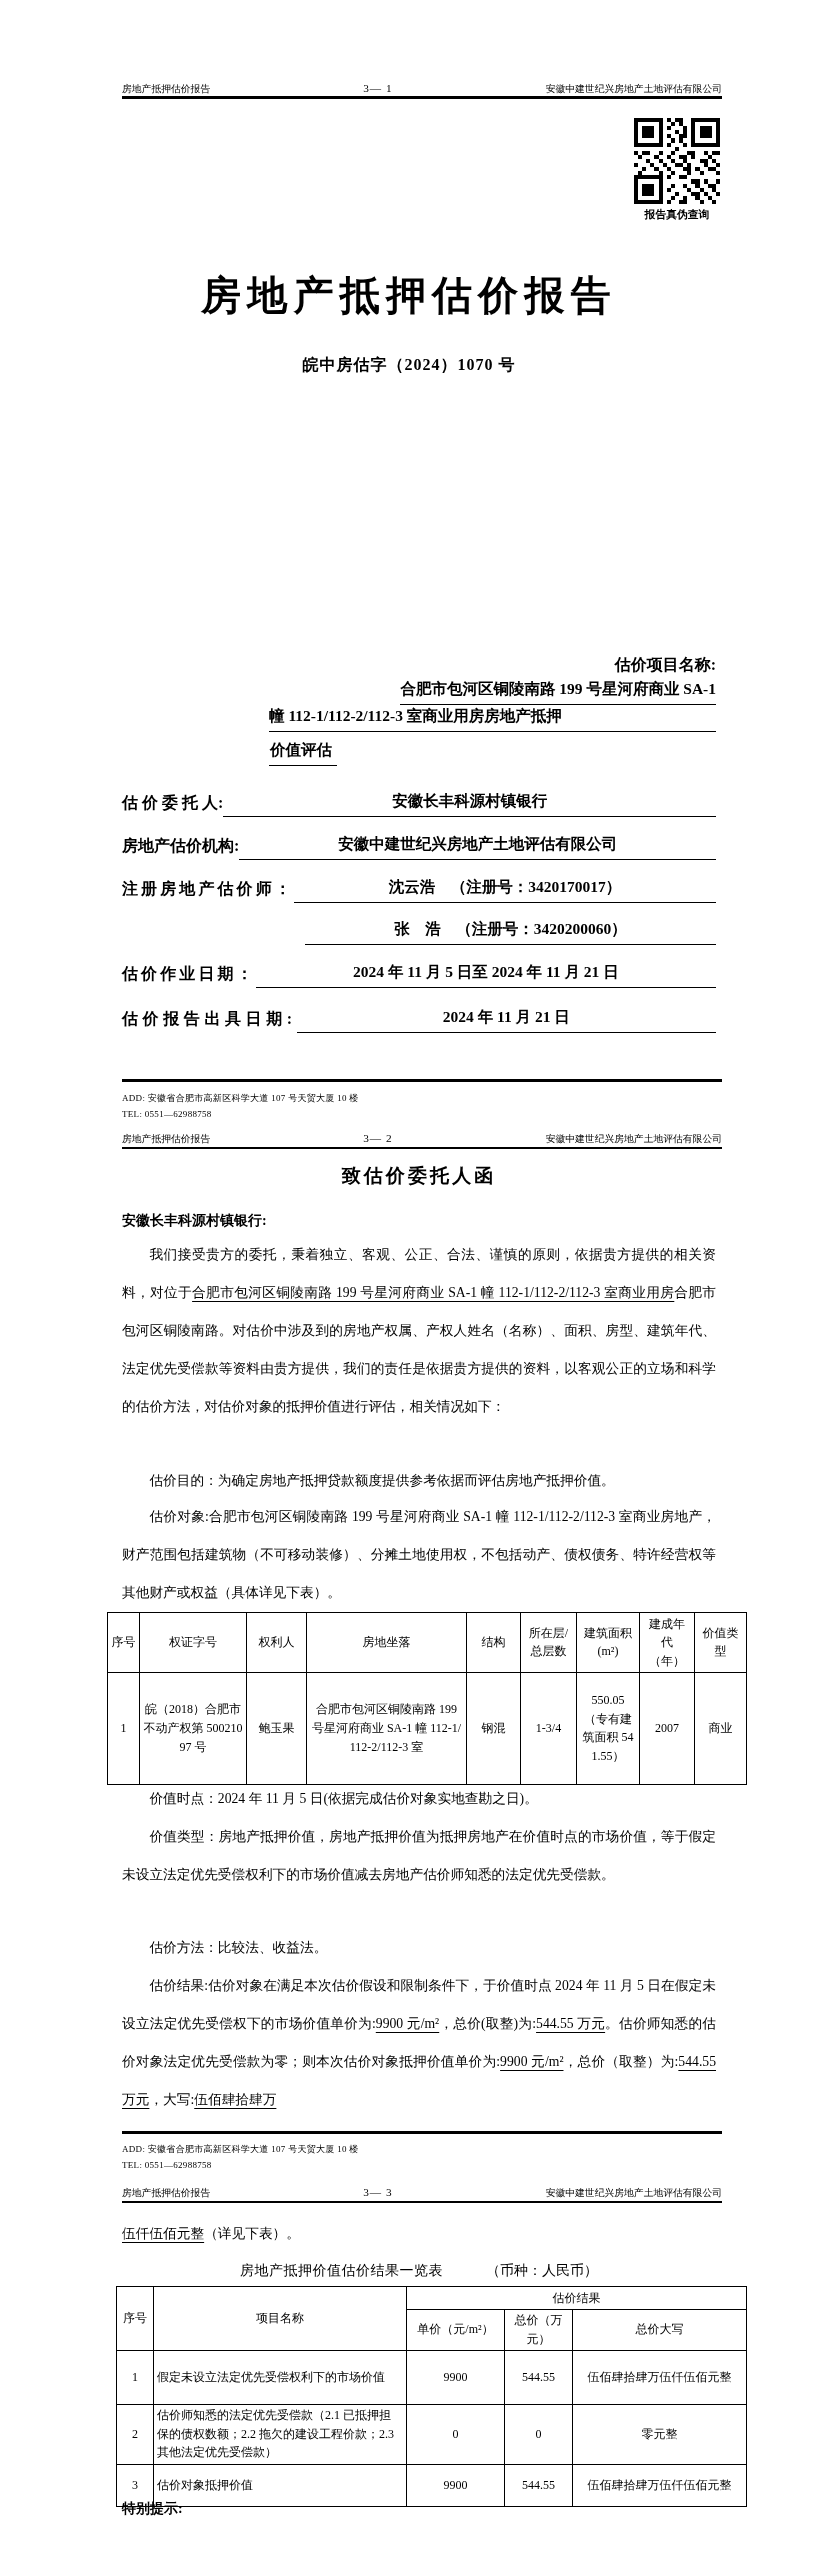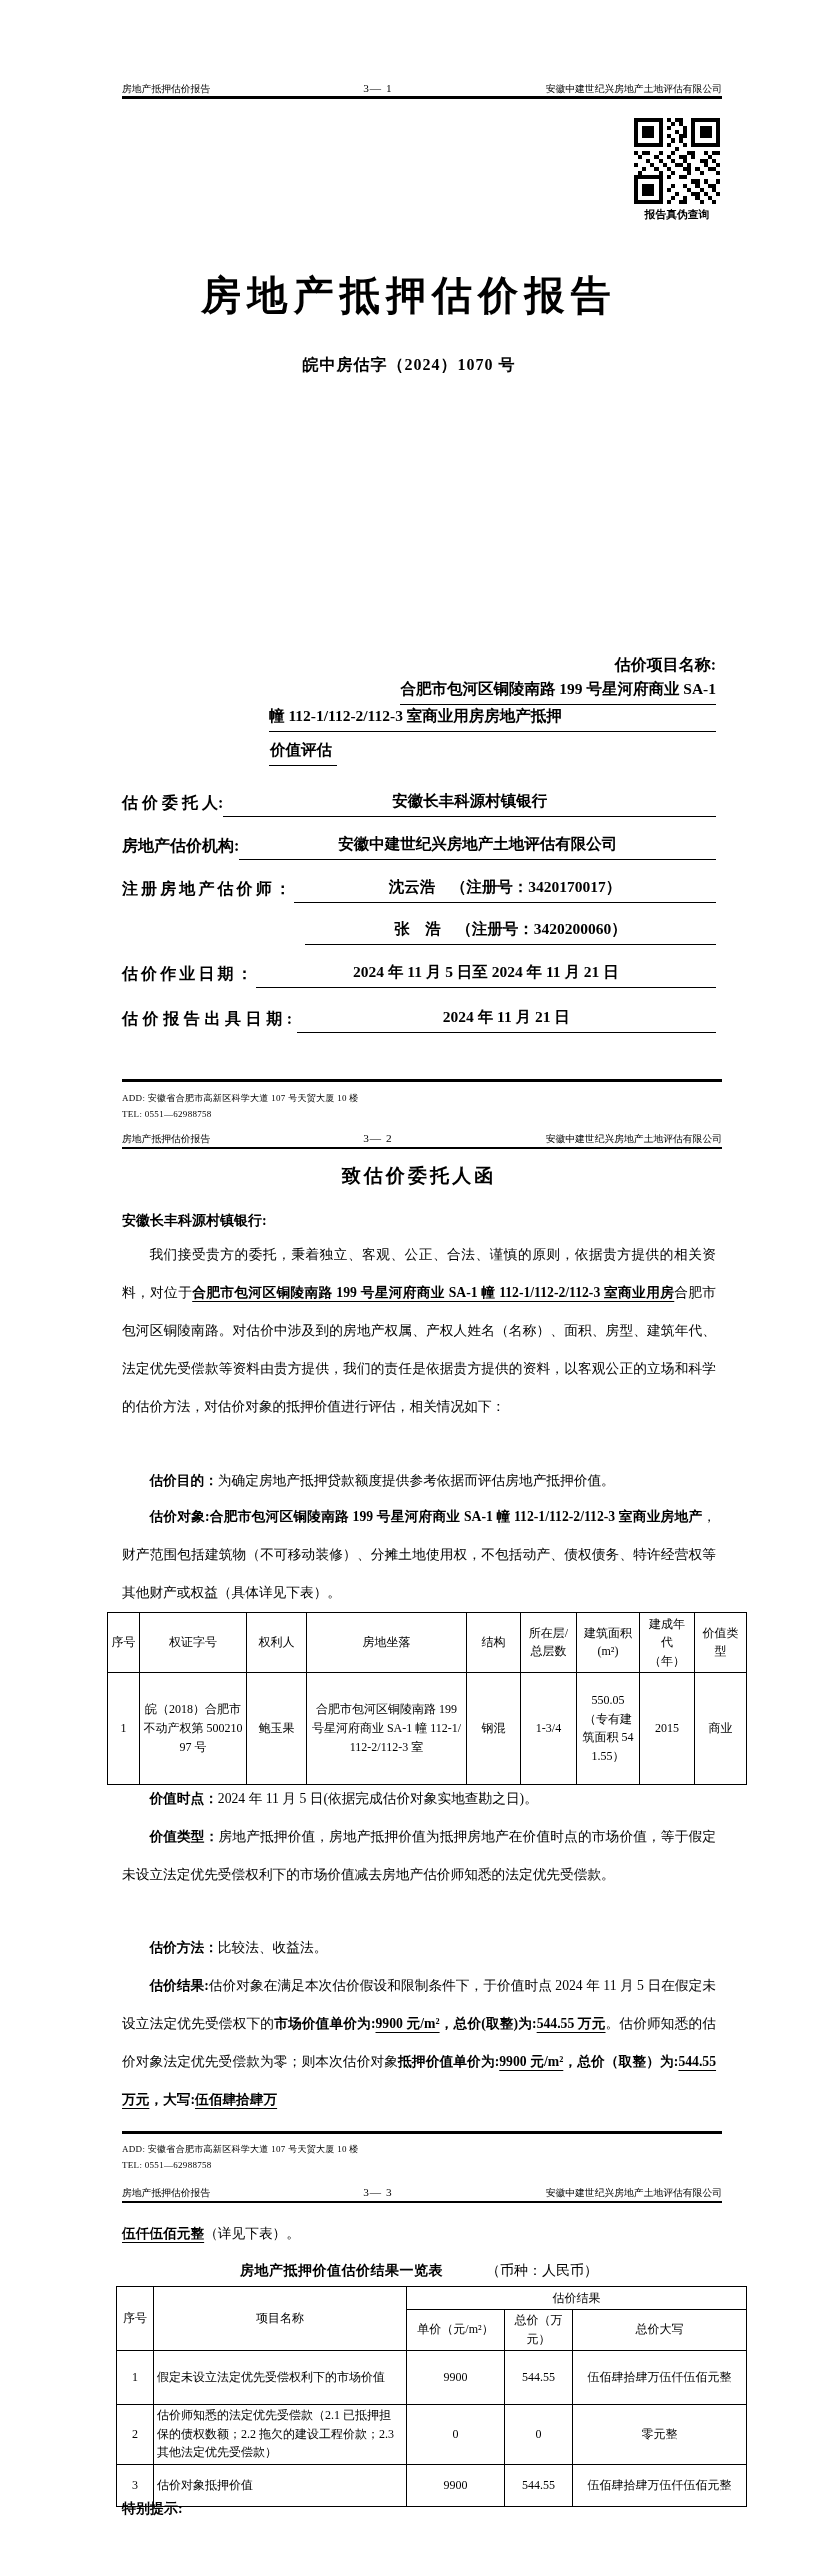--- a/index.html
+++ b/index.html
@@ -25,21 +25,21 @@
   .fieldrow{left:122px;width:594px;display:flex;align-items:flex-end;font-weight:bold;}
   .fieldrow .lbl{font-size:16px;white-space:nowrap;padding-bottom:3.1px;}
   .fieldrow .val{flex:1;border-bottom:1.5px solid #000;text-align:center;font-size:15.5px;padding-bottom:4.1px;}
   .lsp6{letter-spacing:3.1px;} .lsp9{letter-spacing:4.6px;}
   .val.left{text-align:left;font-family:Liberation Serif, serif;}
   .spacer{width:183px;}
   .ulineshort{display:inline-block;border-bottom:1.5px solid #000;padding:0 5.2px 4.1px 1px;font-size:15.5px;font-weight:bold;}
   
   .body-p{left:122px;width:594px;font-size:13.7px;line-height:38px;text-align:justify;}
   .ind{text-indent:2em;}
-  .b{font-weight:bold;}
+  .b{font-weight:normal;}
   .u{text-decoration:underline;text-underline-offset:4.1px;text-decoration-thickness:1px;}
   .letter-title{left:122px;width:594px;text-align:center;font-size:19px;font-weight:bold;letter-spacing:3.1px;}
   .salutation{left:122px;font-size:14px;font-weight:bold;}
   
   table{border-collapse:collapse;table-layout:fixed;}
   .t1,.t2{border:1.5px solid #000;}
   .t1 td,.t2 td{border:1px solid #000;font-size:12px;text-align:center;vertical-align:middle;padding:1.5px 3.1px;line-height:1.55;word-break:break-all;}
   .t2 td.left{text-align:left;}
   .t2-title{left:122px;width:594px;text-align:center;font-size:14px;}
   .t2-title .b{letter-spacing:0.5px;}
@@ -175,21 +175,21 @@
       <td>价值类型</td>
     </tr>
     <tr style="height:112px">
       <td>1</td>
       <td>皖（2018）合肥市不动产权第 50021097 号</td>
       <td>鲍玉果</td>
       <td>合肥市包河区铜陵南路 199 号星河府商业 SA-1 幢 112-1/112-2/112-3 室</td>
       <td>钢混</td>
       <td>1-3/4</td>
       <td>550.05（专有建筑面积 541.55）</td>
-      <td>2015</td>
+      <td>2007</td>
       <td>商业</td>
     </tr>
   </tbody>
     </table>
 
   <div class="abs body-p ind" style="top:1780px;">
     <span class="b">价值时点：</span><span>2024 年 11 月 5 日(依据完成估价对象实地查勘之日)。</span>
   </div>
 
   <div class="abs body-p ind" style="top:1818px;">

